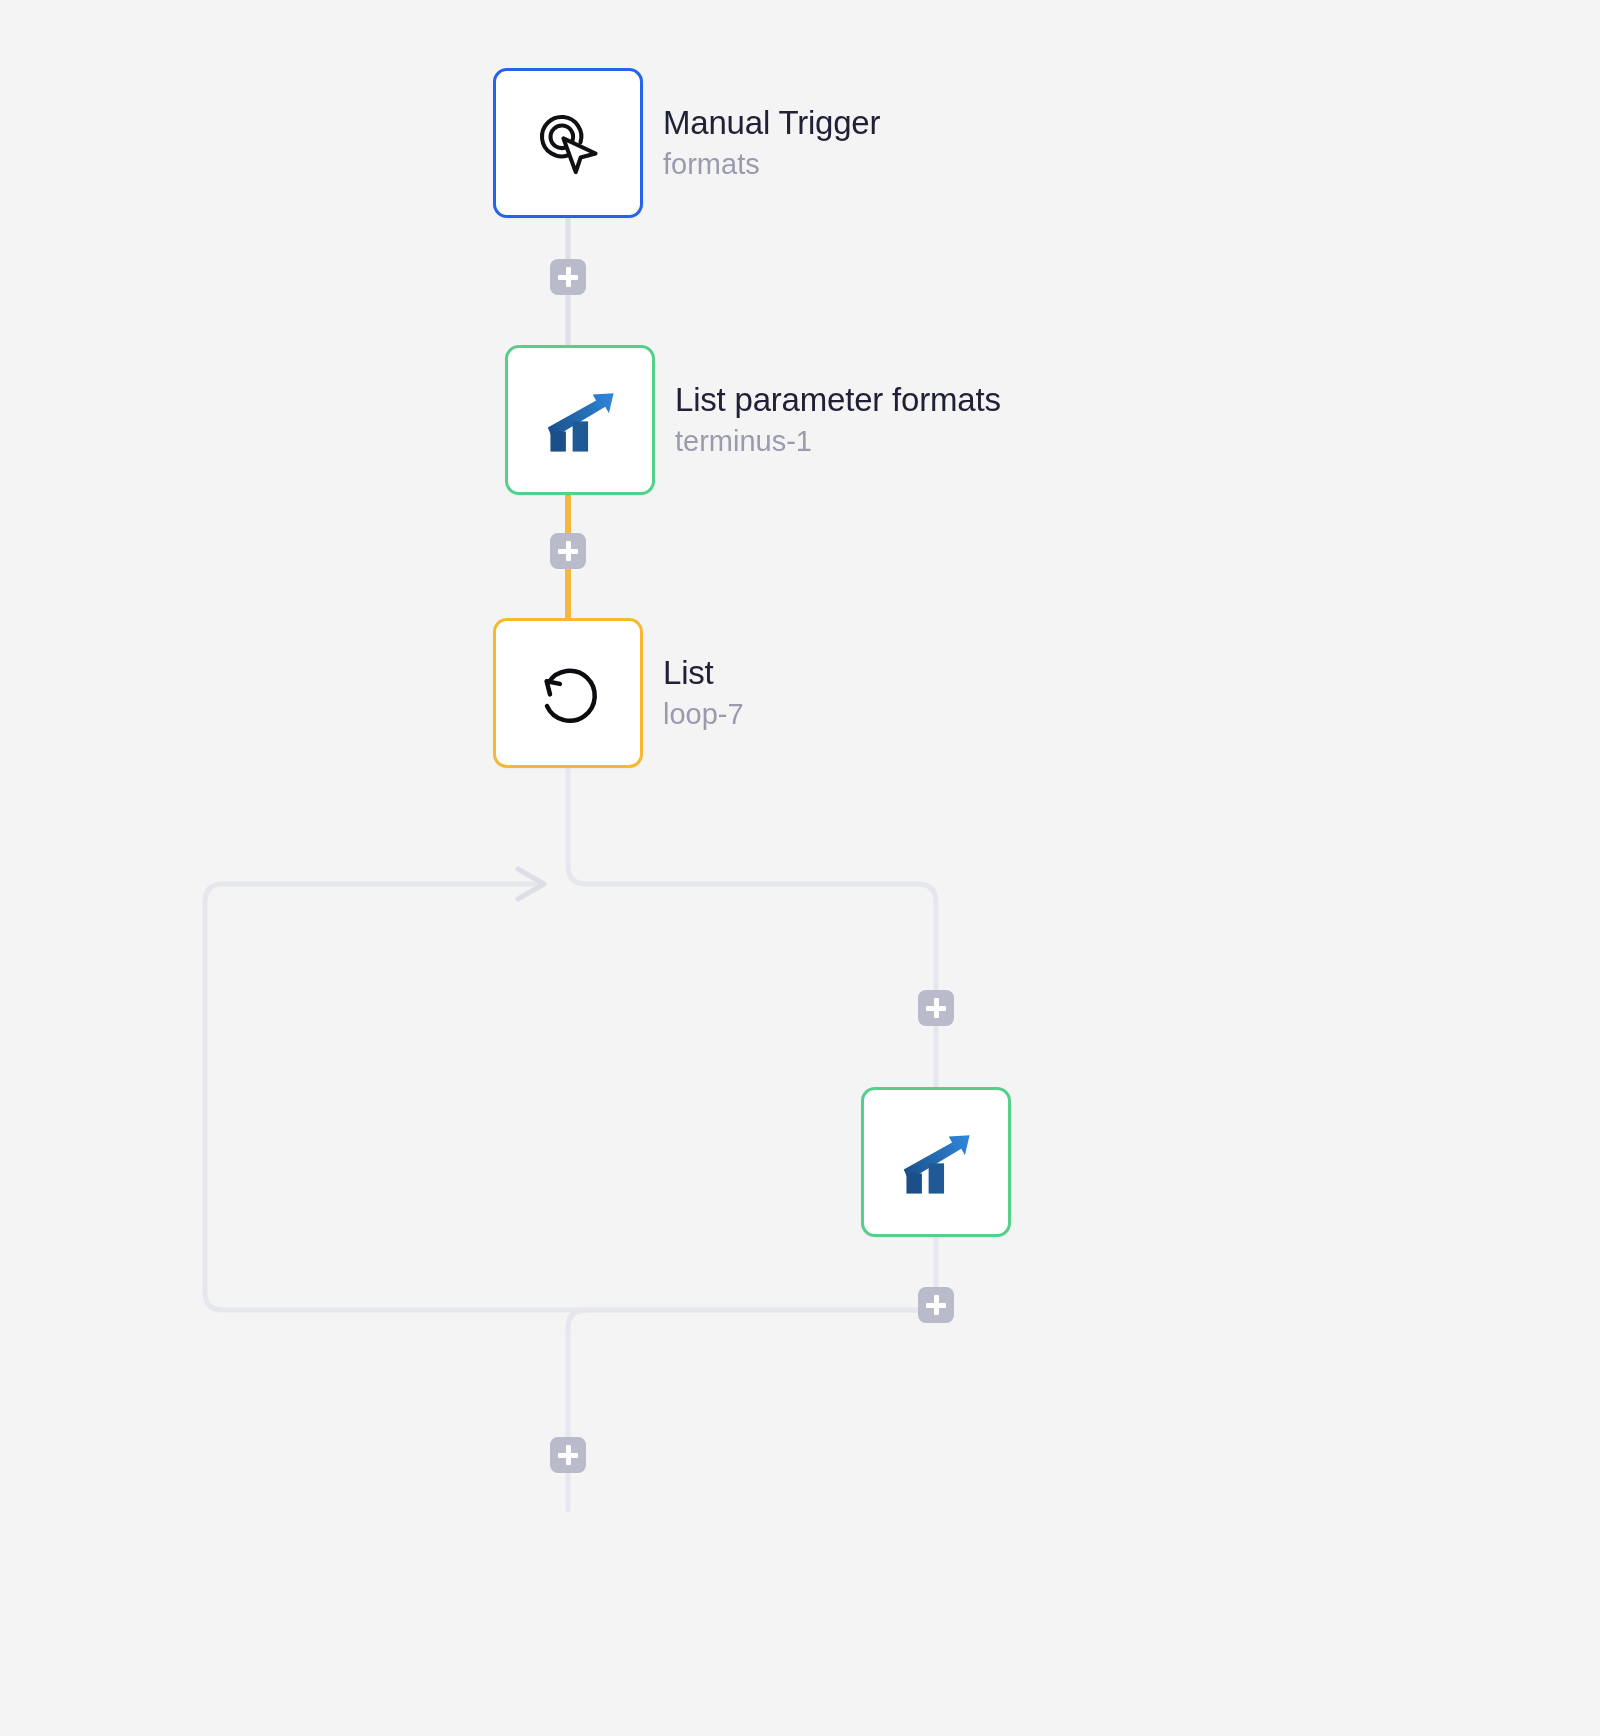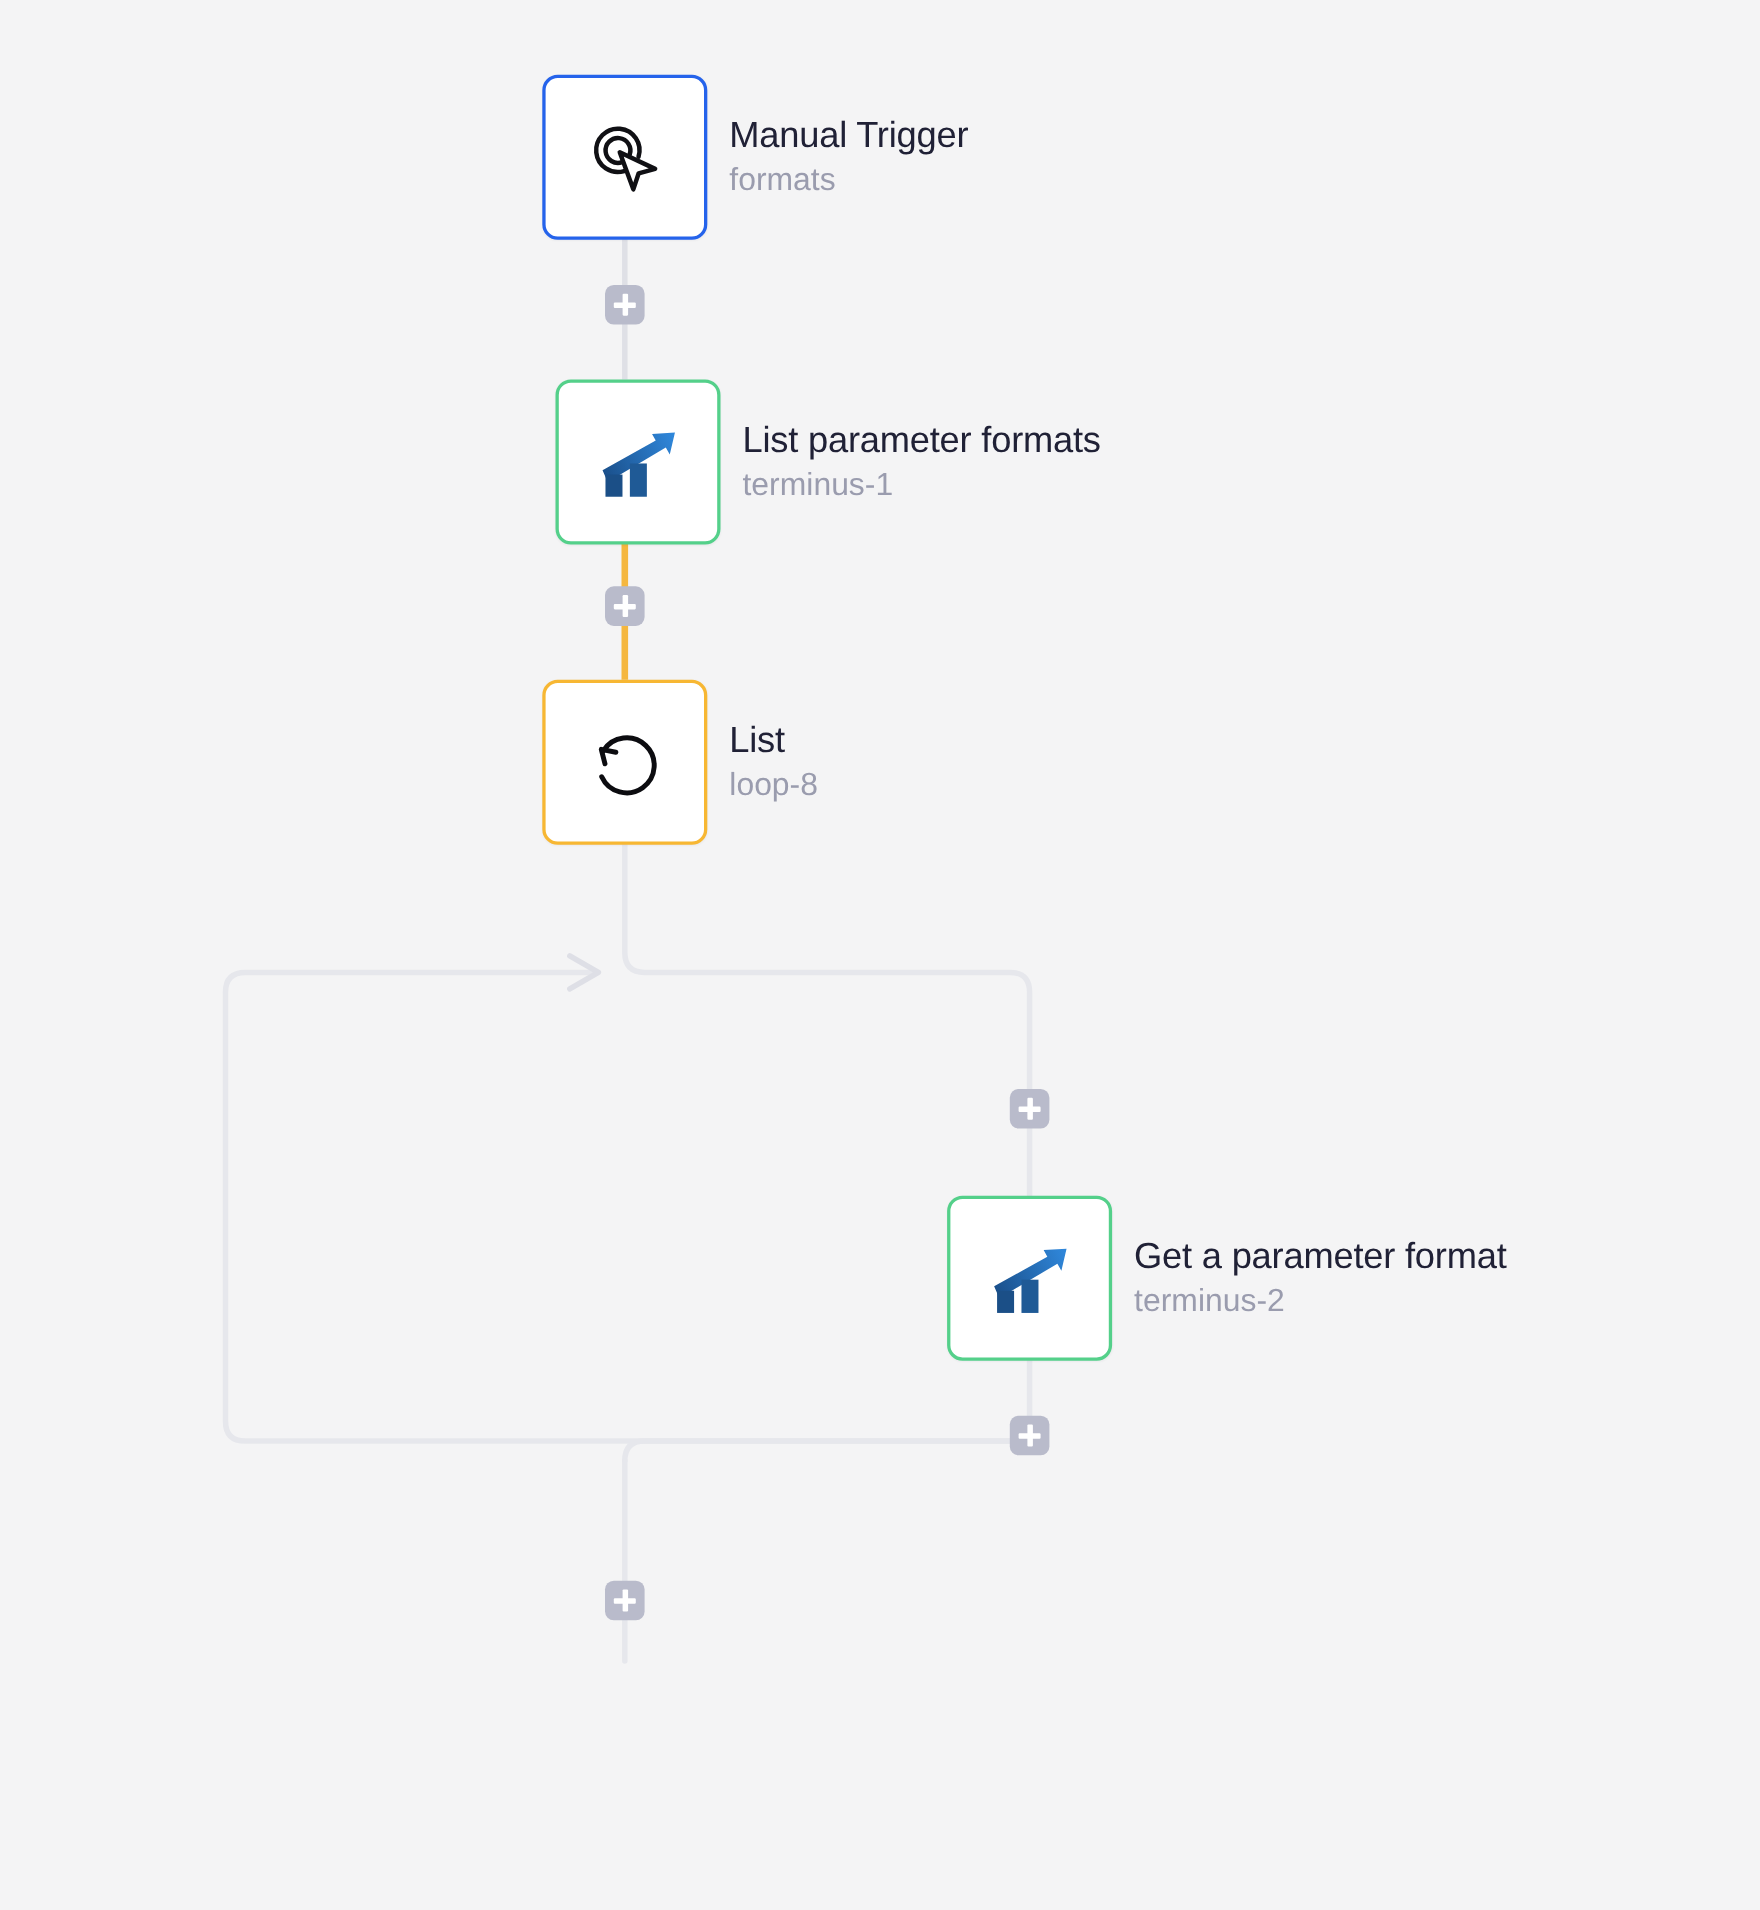--- a/index.html
+++ b/index.html
@@ -155,42 +155,38 @@
 
   <div class="node" style="left:493px; top:618px;">
     <div class="node-box loop">
       <svg class="icon-svg" width="80" height="80" viewBox="0 0 64 64" fill="none">
         <path d="M16.5 23.5 A20 20 0 1 1 15.2 42.5" stroke="#0c0c10" stroke-width="3.6" fill="none" stroke-linecap="round"></path>
         <path d="M25.5 24.7 L14.9 22.6 L17.6 33.1" stroke="#0c0c10" stroke-width="3.6" fill="none" stroke-linecap="round" stroke-linejoin="round"></path>
       </svg>
     </div>
     <div class="node-text">
       <div class="node-title">List</div>
-      <div class="node-sub">loop-8</div>
+      <div class="node-sub">loop-7</div>
     </div>
   </div>
 
   <div class="node" style="left:861px; top:1087px;">
     <div class="node-box success">
       <svg class="icon-svg" width="86" height="86" viewBox="0 0 64 64" fill="none">
         <defs>
           <linearGradient id="gcg2" x1="8" y1="40" x2="56" y2="16" gradientUnits="userSpaceOnUse">
             <stop offset="0" stop-color="#1a4f8a"></stop>
             <stop offset="1" stop-color="#2f86d9"></stop>
           </linearGradient>
         </defs>
         <path d="M8 37.5 L44 17.5 L41.5 13 L57 12 L53.5 27 L50.8 22.2 L11.5 45.5 Z" fill="url(#gcg2)"></path>
         <rect x="10" y="40.5" width="11.5" height="15" fill="#1b4f87"></rect>
         <rect x="26.5" y="33" width="11.5" height="22.5" fill="#1f5a96"></rect>
       </svg>
     </div>
-    <div class="node-text">
-      <div class="node-title">Get a parameter format</div>
-      <div class="node-sub">terminus-2</div>
-    </div>
   </div>
 
   <div class="plus" style="left:550px; top:259px;"></div>
 
   <div class="plus" style="left:550px; top:533px;"></div>
 
   <div class="plus" style="left:918px; top:990px;"></div>
 
   <div class="plus" style="left:918px; top:1287px;"></div>
 

